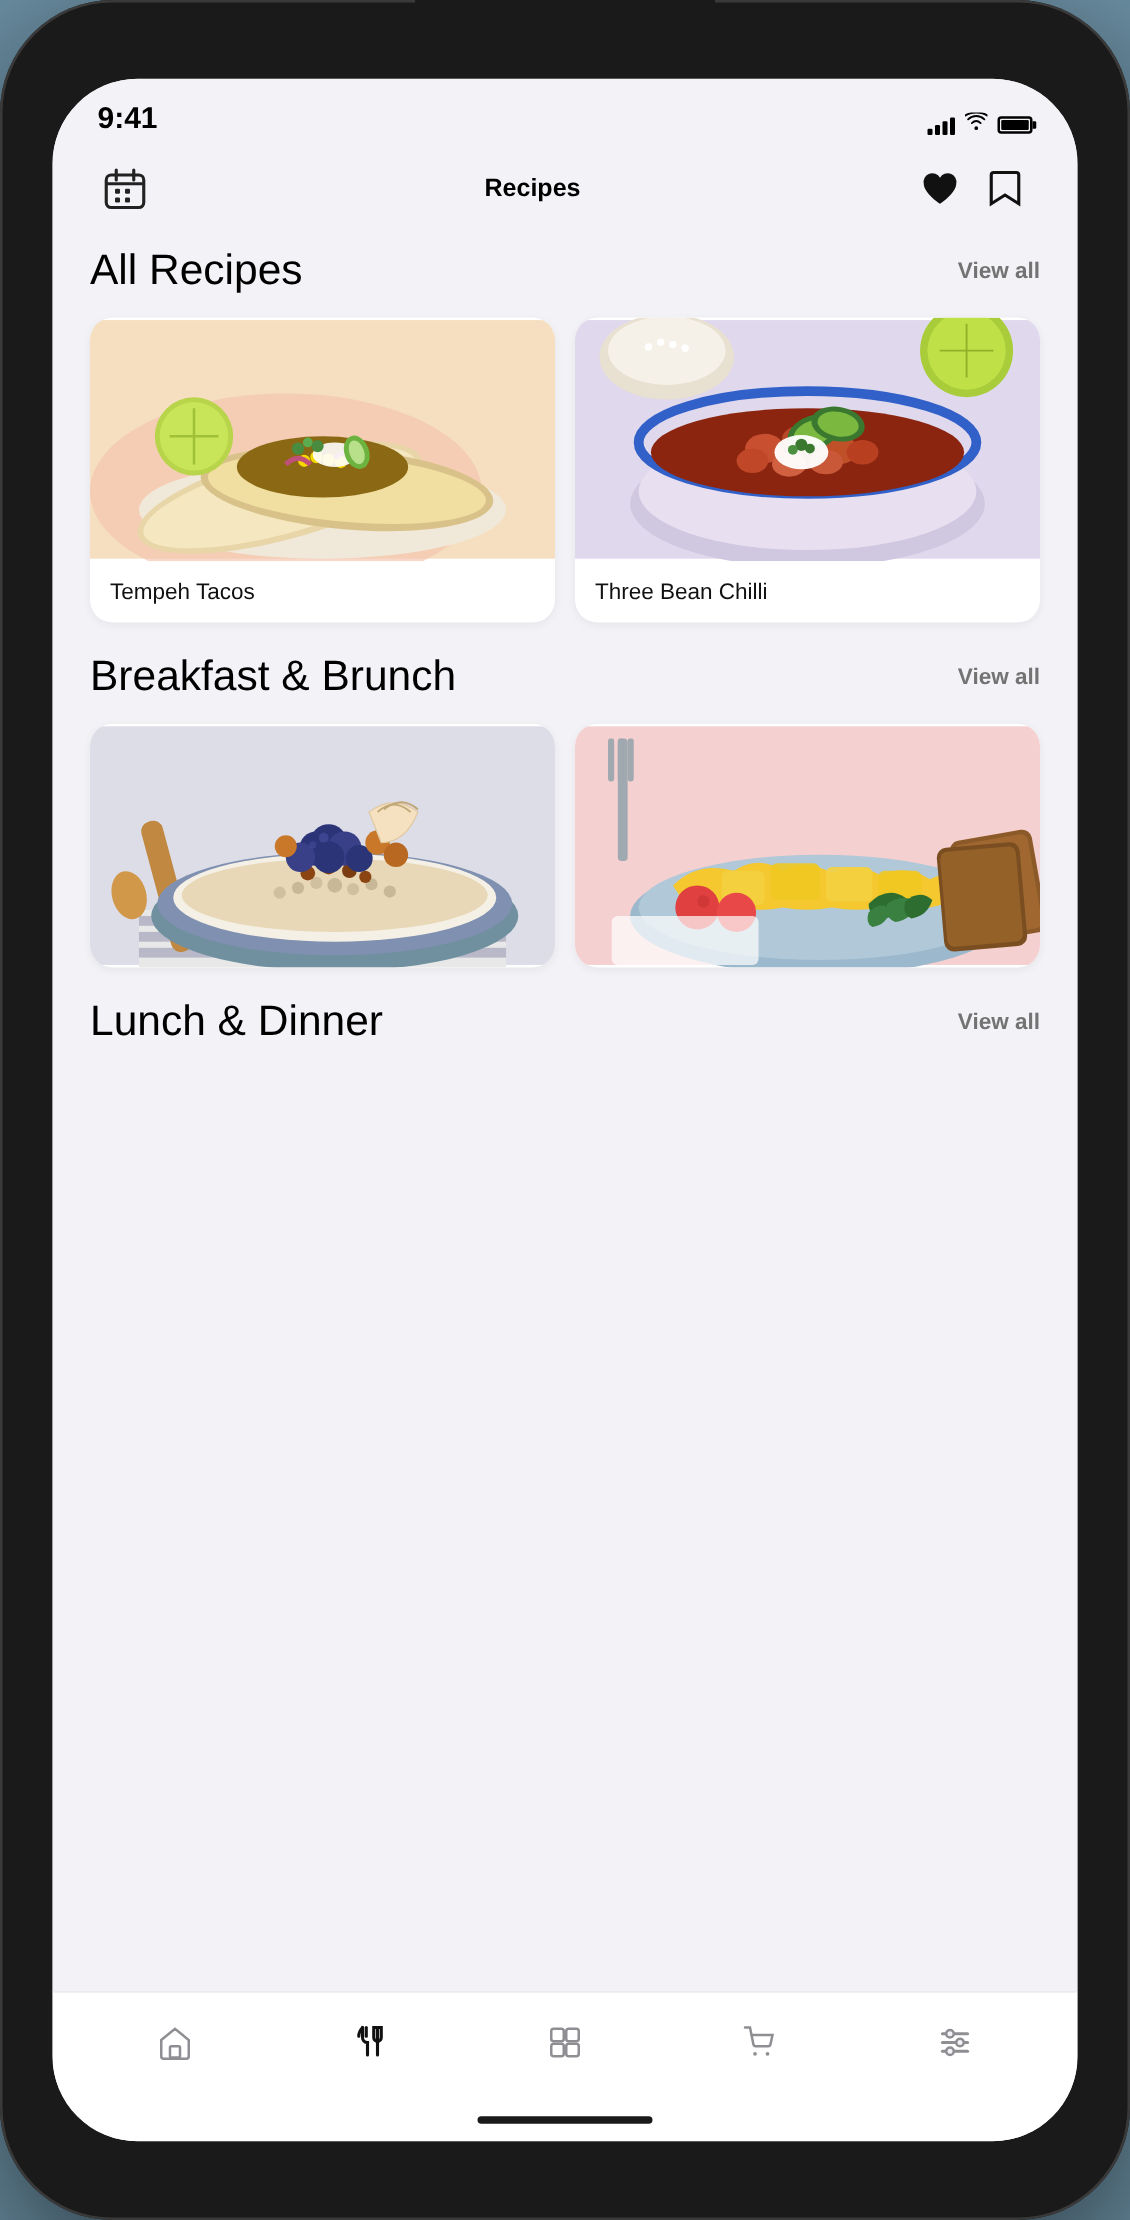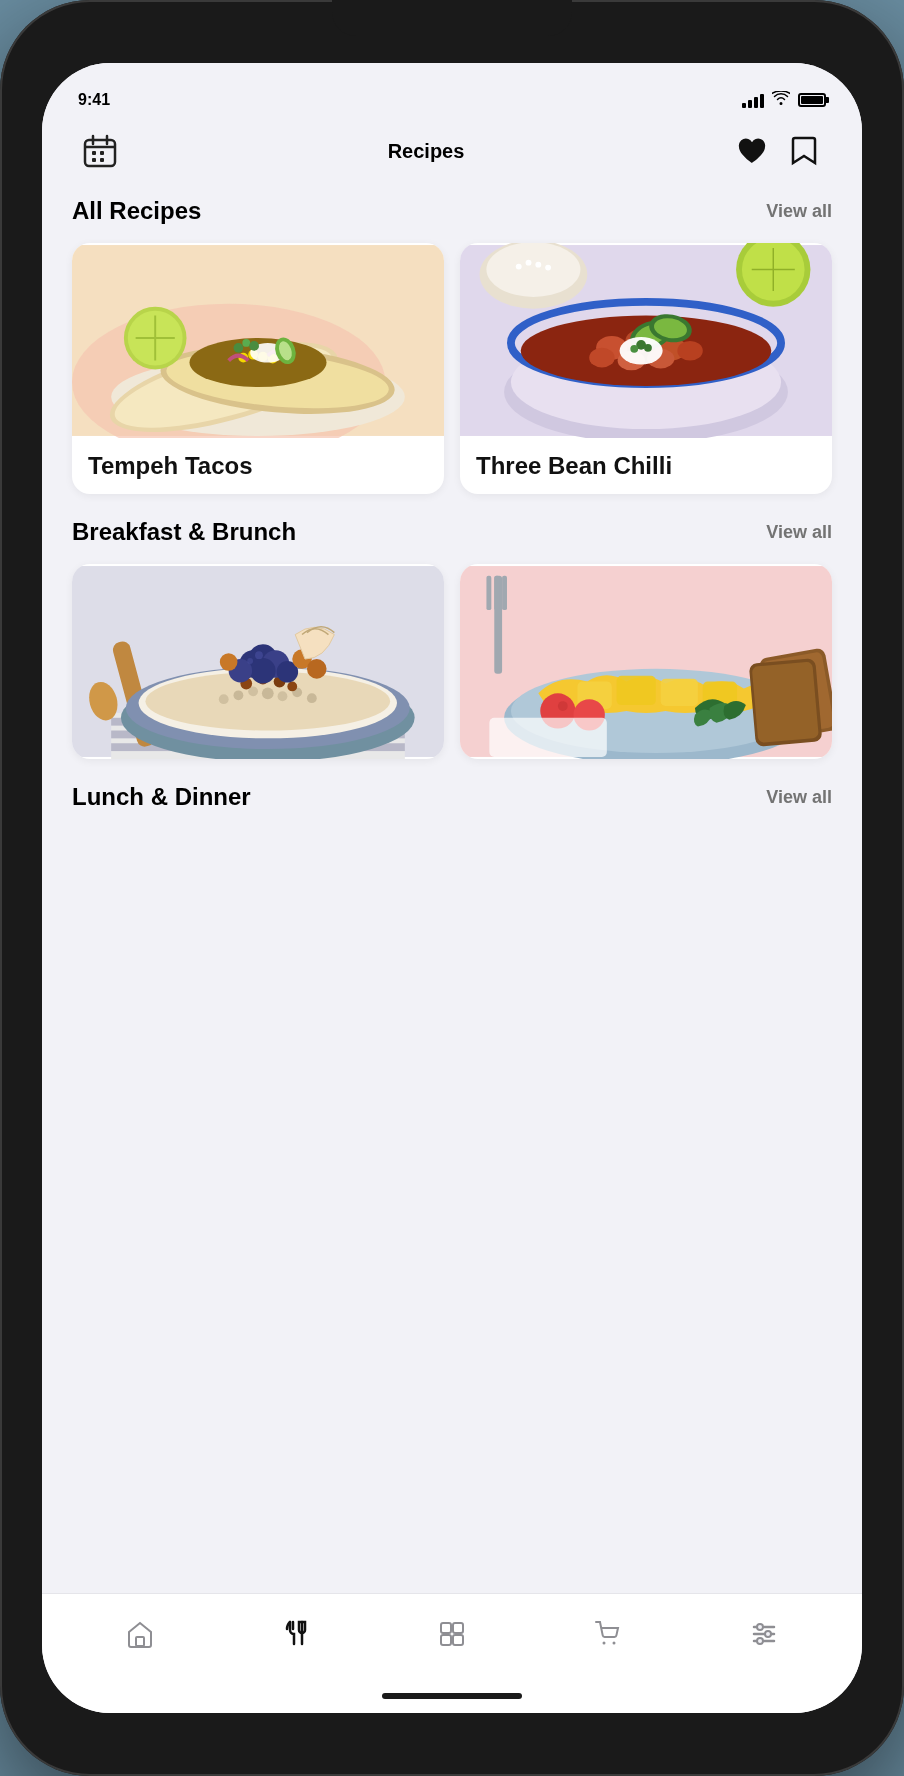--- a/index.html
+++ b/index.html
@@ -56,21 +56,21 @@
       display: flex;
       align-items: flex-end;
       justify-content: space-between;
       padding: 0 36px 8px;
       flex-shrink: 0;
       background: #f2f2f7;
       z-index: 50;
     }
 
     .status-time {
-      font-size: 16px;
+      font-size: 24px;
       font-weight: 600;
       color: #000;
     }
 
     .status-icons {
       display: flex;
       align-items: center;
       gap: 8px;
     }
 
@@ -168,22 +168,22 @@
     }
 
     .section-header {
       display: flex;
       align-items: center;
       justify-content: space-between;
       margin-bottom: 18px;
     }
 
     .section-title {
-      font-size: 24px;
-      font-weight: 700;
+      font-size: 34px;
+      font-weight: 400;
       color: #000;
     }
 
     .view-all-btn {
       font-size: 18px;
       color: #737373;
       cursor: pointer;
       font-weight: 700;
     }
 
@@ -209,22 +209,22 @@
       display: flex;
       align-items: center;
       justify-content: center;
       font-size: 48px;
       position: relative;
       overflow: hidden;
     }
 
     .recipe-label {
       padding: 14px 16px;
-      font-size: 24px;
-      font-weight: 700;
+      font-size: 18px;
+      font-weight: 400;
       color: #111;
     }
 
     
     .bottom-nav {
       height: 100px;
       background: #fff;
       display: flex;
       align-items: center;
       justify-content: space-around;

